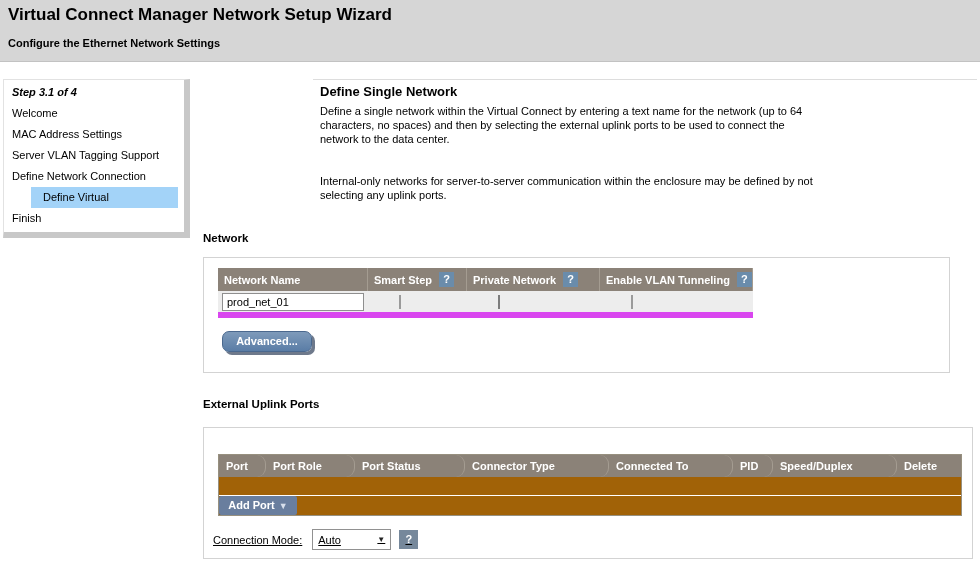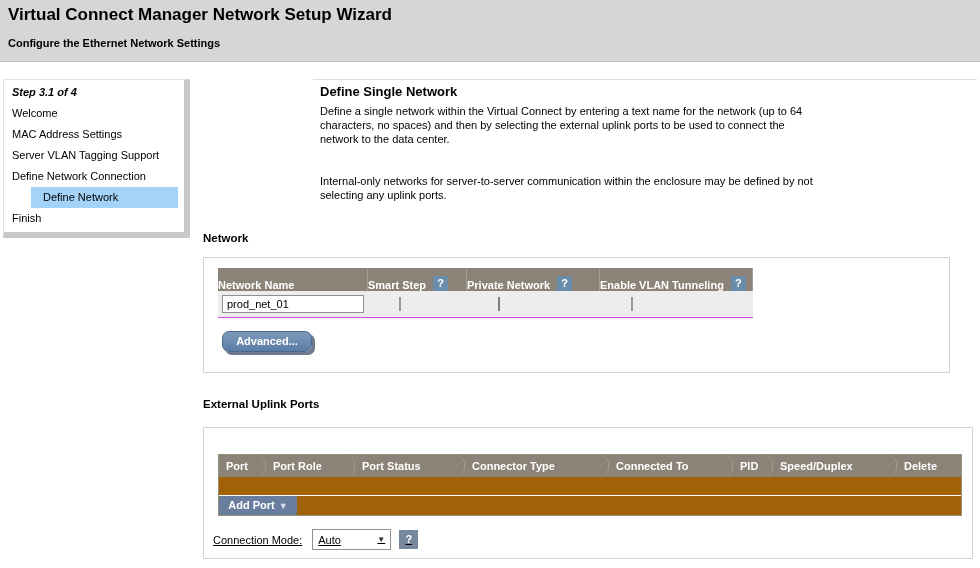--- a/index.html
+++ b/index.html
@@ -52,30 +52,30 @@
 
   
   .network-panel {
     position: absolute; left: 203px; top: 257px; width: 747px; height: 116px;
     border: 1px solid #d3d3d3; background: #fff;
   }
   .net-table { position: absolute; left: 14px; top: 10px; width: 535px; }
   .net-header, .net-body { display: grid; grid-template-columns: 150px 99px 133px 153px; }
   .net-header { background: var(--table-header-bg, #8b8278); height: 23px; }
   .net-header .cell {
-    color: #fff; font-weight: bold; display: flex; align-items: flex-end;
-    border-right: 1px solid #a49c91; white-space: nowrap;
+    color: #fff; font-weight: bold; display: flex; align-items: center;
+    padding-left: 6px; border-right: 1px solid #a49c91; white-space: nowrap;
   }
   .help-badge {
     display: inline-block; width: 15px; height: 15px; margin-left: 7px;
     background: var(--help-badge-blue, #6a8cab); color: #fff;
     font-weight: bold; text-align: center; line-height: 15px; font-size: 11px;
     cursor: pointer; flex: none;
   }
-  .net-body { background: #ededed; height: 27px; border-bottom: 1px solid #d946ef; align-items: center; }
+  .net-body { background: #ededed; height: 27px; border-bottom: 6px solid #d946ef; align-items: center; }
   .name-input {
     margin-left: 4px; width: 142px; height: 18px;
     border: 1px solid #8f8f8f; font-family: inherit; font-size: 11px; padding: 1px 4px;
     background: #fff;
   }
   .checkbox {
     width: 13px; height: 13px; background: linear-gradient(#fff, #ececec);
     border: 1px solid #9a9a9a; margin-left: 31px; cursor: pointer;
   }
   .checkbox.focused { border-color: #7d7d7d; box-shadow: inset 0 0 0 2px #d6d6d6; }
@@ -134,21 +134,21 @@
 </div>
 
 <div class="content-rule"></div>
 
 <div class="sidebar">
   <div class="step">Step 3.1 of 4</div>
   <div class="item">Welcome</div>
   <div class="item">MAC Address Settings</div>
   <div class="item">Server VLAN Tagging Support</div>
   <div class="item">Define Network Connection</div>
-  <div class="item active">Define Network</div>
+  <div class="item active">Define Virtual</div>
   <div class="item">Finish</div>
 </div>
 
 <div class="heading">Define Single Network</div>
 <div class="para1">Define a single network within the Virtual Connect by entering a text name for the network (up to 64 characters, no spaces) and then by selecting the external uplink ports to be used to connect the network to the data center.</div>
 <div class="para2">Internal-only networks for server-to-server communication within the enclosure may be defined by not selecting any uplink ports.</div>
 
 <div class="section-label network-label">Network</div>
 
 <div class="network-panel">

